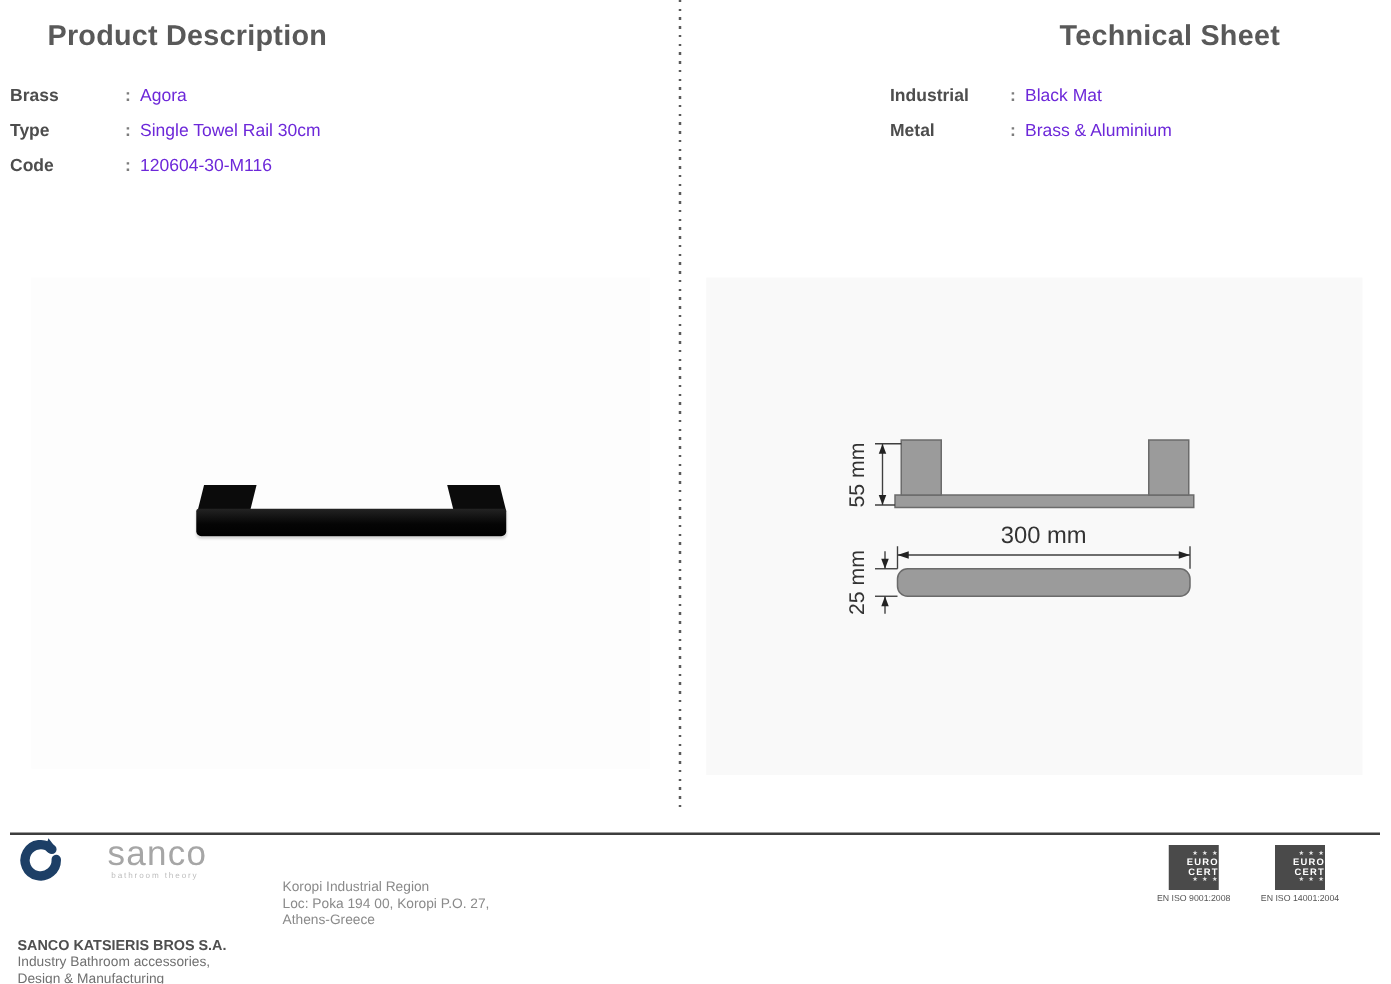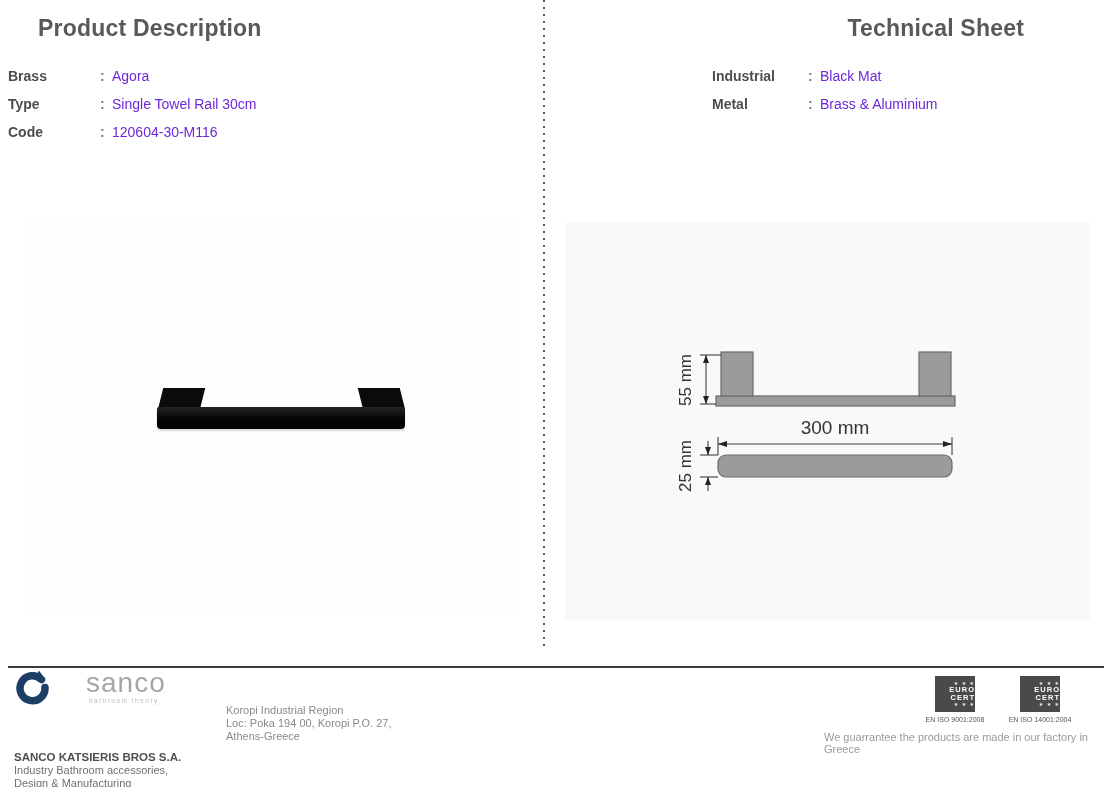--- a/index.html
+++ b/index.html
@@ -189,15 +189,14 @@
   <div class="cert cert-2">
     <div class="cert-badge">
       <div class="cert-stars">★ ★ ★</div>
       <div class="cert-word">EURO</div>
       <div class="cert-word">CERT</div>
       <div class="cert-stars">★ ★ ★</div>
     </div>
     <div class="cert-label">EN ISO 14001:2004</div>
   </div>
 
-  <div class="guarantee">We guarrantee the products are made in our factory in Greece</div>
 
 </div>
 
 </body></html>

